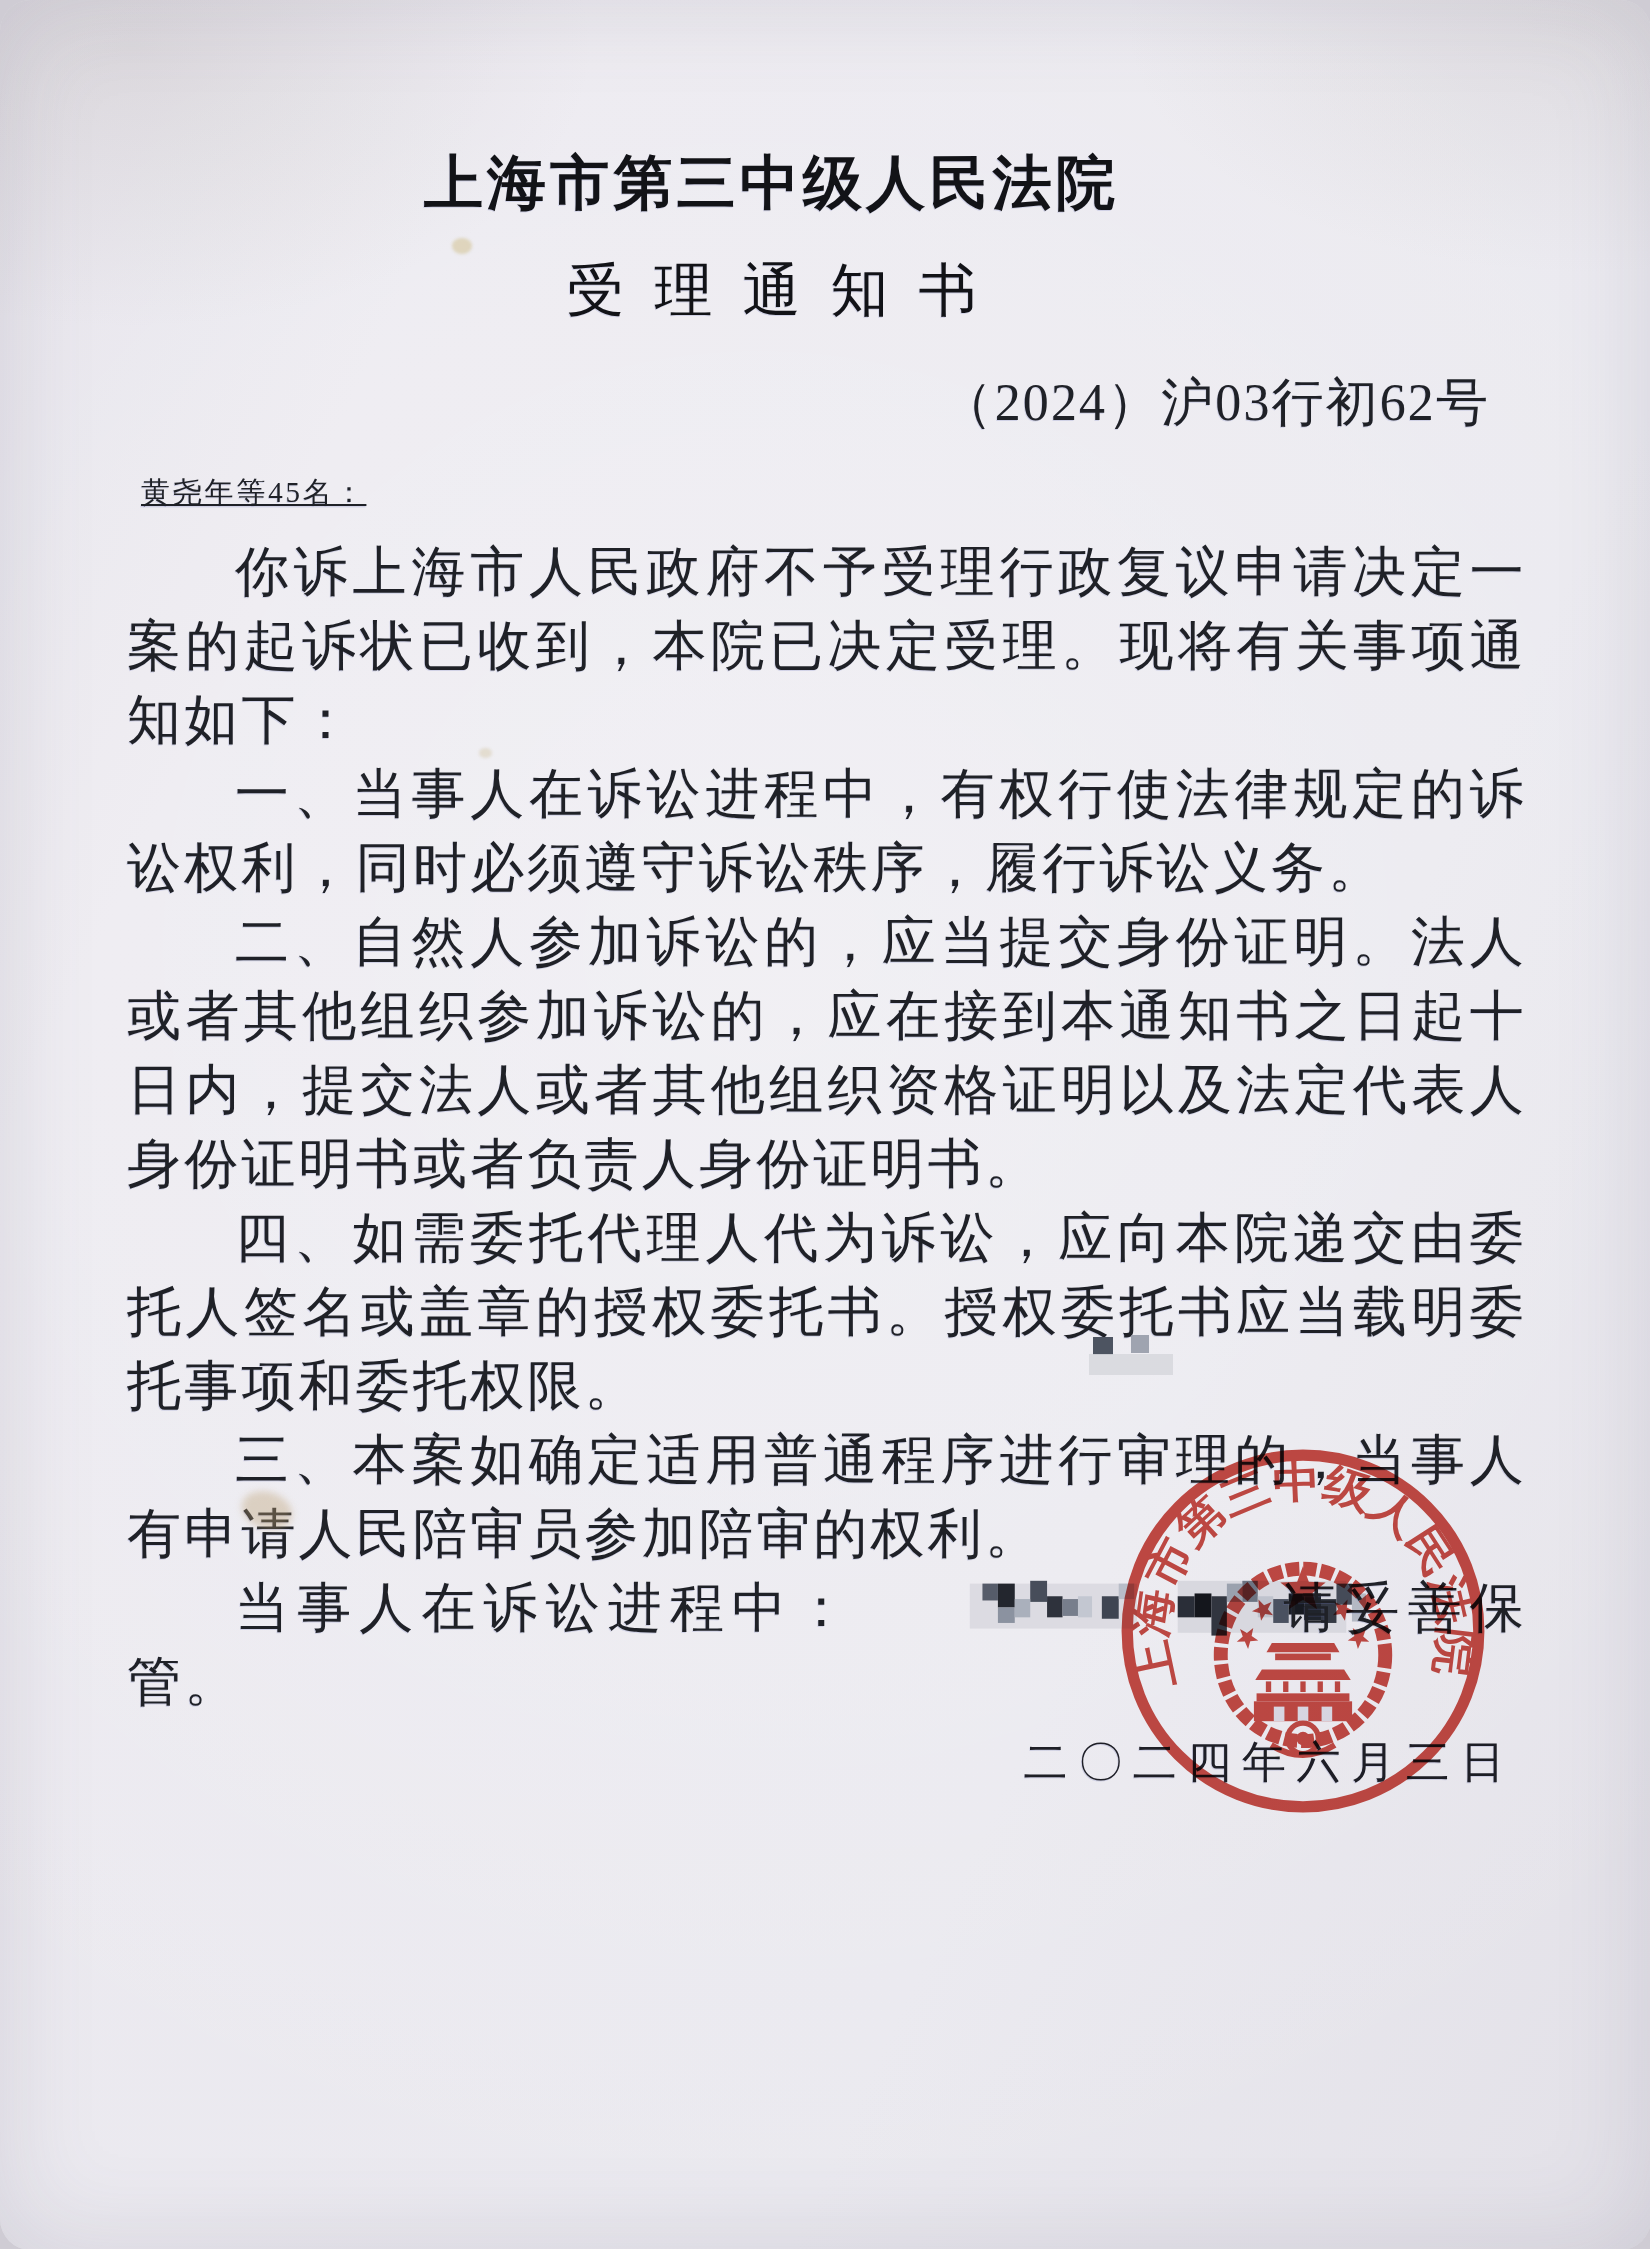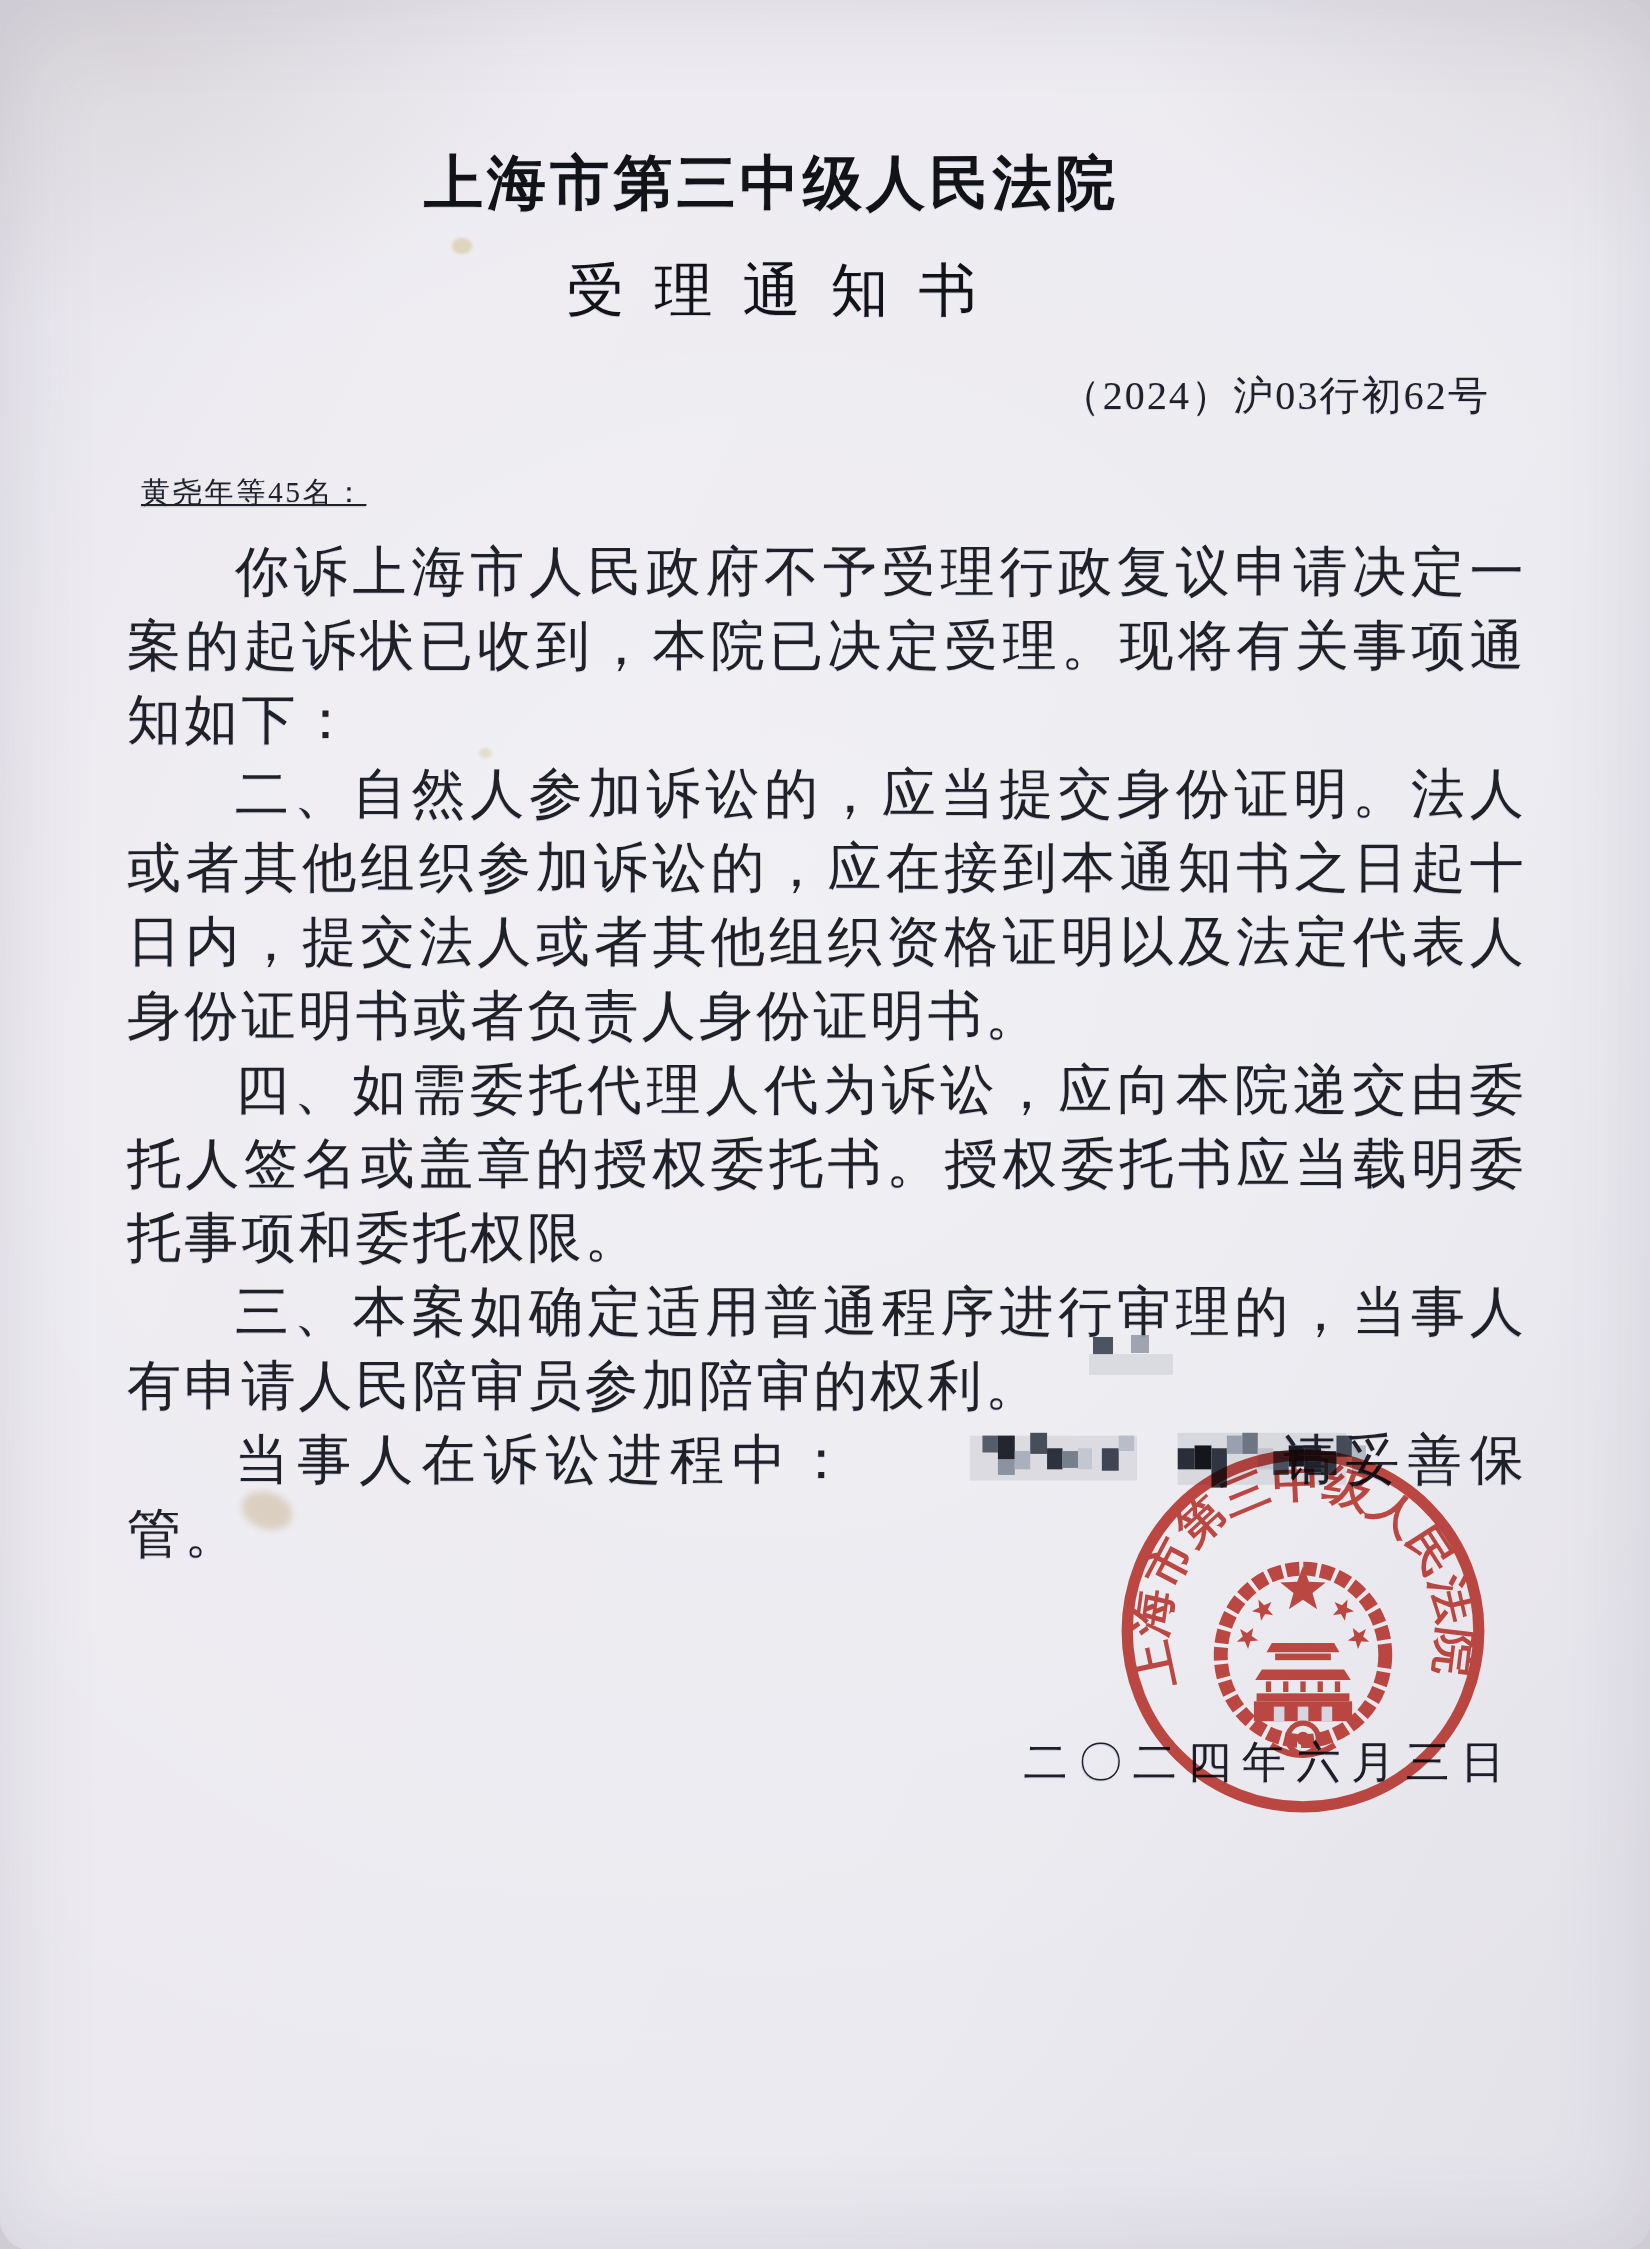--- a/index.html
+++ b/index.html
@@ -27,21 +27,21 @@
     text-align:center;font-size:59px;font-weight:bold;letter-spacing:4.2px;
     color:#121317;
   }
   .doc-title{
     position:absolute;top:252px;left:0;width:1543px;
     text-align:center;font-size:58px;font-weight:normal;
     letter-spacing:30px;text-indent:30px;color:#121317;
   }
   .case-number{
     position:absolute;top:368px;right:161px;
-    font-size:40px;letter-spacing:2.1px;text-align:right;
+    font-size:52px;letter-spacing:2.1px;text-align:right;
   }
   .addressee{
     position:absolute;top:473px;left:141px;
     font-size:29px;letter-spacing:2.8px;text-decoration:underline;
   }
   .body{
     position:absolute;top:535px;left:127px;width:1400px;
     font-size:54px;line-height:74px;letter-spacing:3.2px;
   }
   .para{
@@ -80,20 +80,21 @@
 
   <div class="doc-title ink">受理通知书</div>
 
   <div class="case-number ink">（2024）沪03行初62号</div>
 
   <div class="addressee ink">黄尧年等45名：</div>
 
   <div class="body ink">
     <div>
         <div class="para">你诉上海市人民政府不予受理行政复议申请决定一案的起诉状已收到，本院已决定受理。现将有关事项通知如下：</div>
+        <div class="para">一、当事人在诉讼进程中，有权行使法律规定的诉讼权利，同时必须遵守诉讼秩序，履行诉讼义务。</div>
         <div class="para">二、自然人参加诉讼的，应当提交身份证明。法人或者其他组织参加诉讼的，应在接到本通知书之日起十日内，提交法人或者其他组织资格证明以及法定代表人身份证明书或者负责人身份证明书。</div>
         <div class="para">四、如需委托代理人代为诉讼，应向本院递交由委托人签名或盖章的授权委托书。授权委托书应当载明委托事项和委托权限。</div>
         <div class="para">三、本案如确定适用普通程序进行审理的，当事人有申请人民陪审员参加陪审的权利。</div>
       </div>
 
     <div class="para"><span>当事人在诉讼进程中：</span><span class="mosaic"><svg width="411" height="59" viewBox="0 0 580 84" aria-hidden="true">
         <rect x="0" y="8" width="238" height="64" fill="#dcdbe2"></rect>
         <rect x="296" y="4" width="240" height="74" fill="#d8d8df"></rect>
         <rect x="18" y="8" width="22" height="24" fill="#565c6a"></rect>
         <rect x="40" y="8" width="24" height="34" fill="#23262e"></rect>

